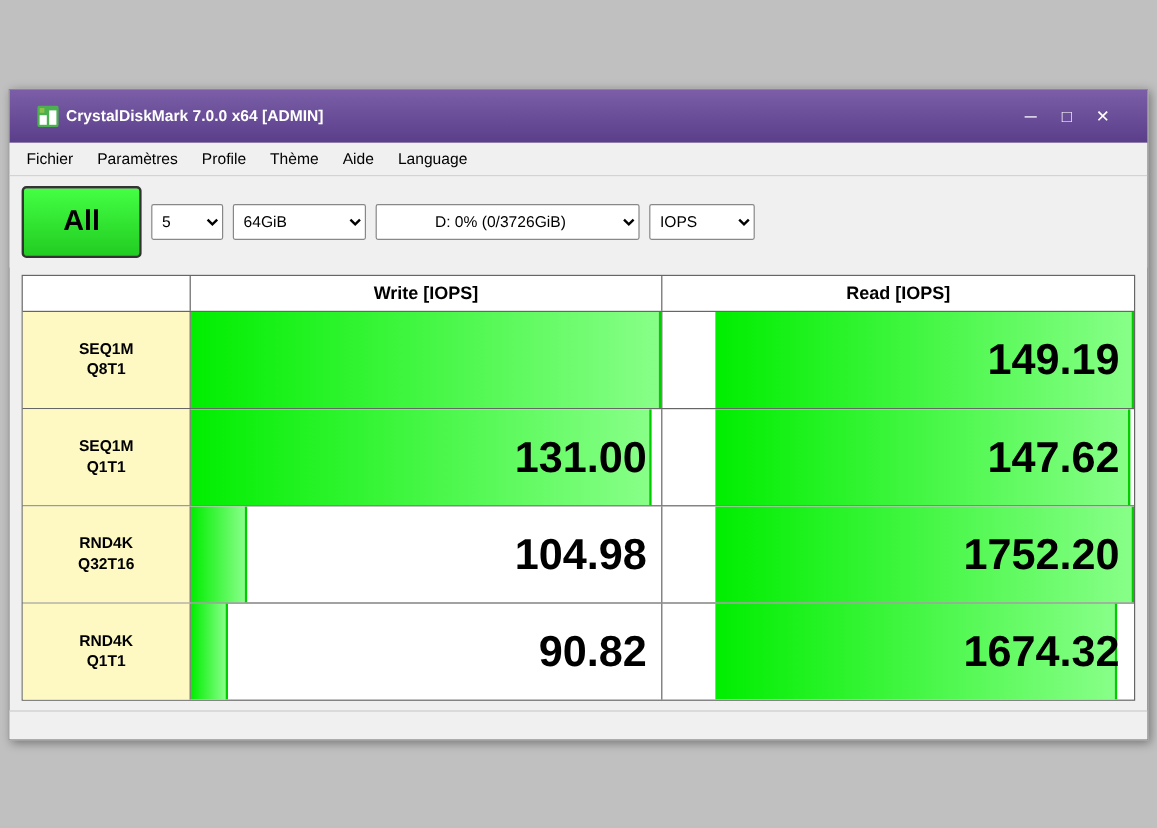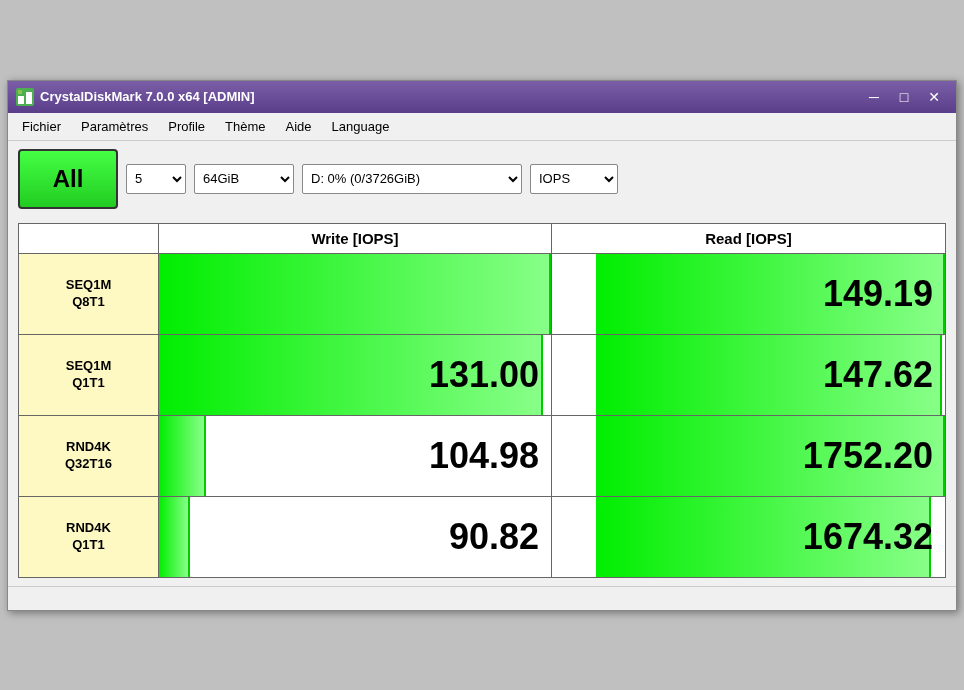--- a/index.html
+++ b/index.html
@@ -16,22 +16,22 @@
       width: 950px;
       background: #f0f0f0;
       border: 1px solid #888;
       box-shadow: 2px 2px 8px rgba(0,0,0,0.4);
     }
     .title-bar {
       background: linear-gradient(to bottom, #7b5ea7, #5a3e8a);
       color: white;
       display: flex;
       align-items: center;
-      padding: 4px 8px;
-      height: 32px;
+      padding: 4px 23px;
+      height: 44px;
       justify-content: space-between;
     }
     .title-bar-left {
       display: flex;
       align-items: center;
       gap: 6px;
     }
     .app-icon {
       width: 18px;
       height: 18px;
@@ -93,22 +93,22 @@
     .select-control {
       height: 30px;
       border: 1px solid #888;
       background: white;
       font-size: 13px;
       padding: 2px 4px;
       border-radius: 2px;
       cursor: pointer;
     }
     .select-num { width: 60px; }
-    .select-size { width: 100px; }
-    .select-drive { width: 220px; }
+    .select-size { width: 111px; }
+    .select-drive { width: 220px; text-align: center; }
     .select-mode { width: 88px; }
 
     .main-content {
       padding: 6px 10px 8px;
     }
     .grid-container {
       border: 1px solid #666;
       background: white;
     }
     .grid-header {

